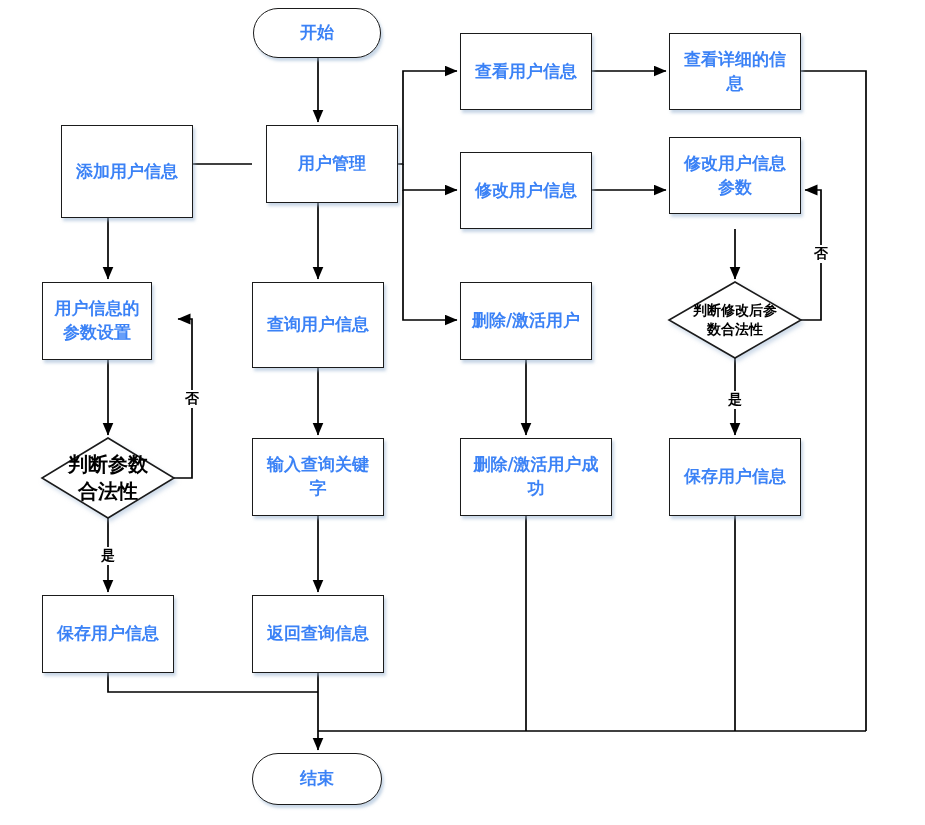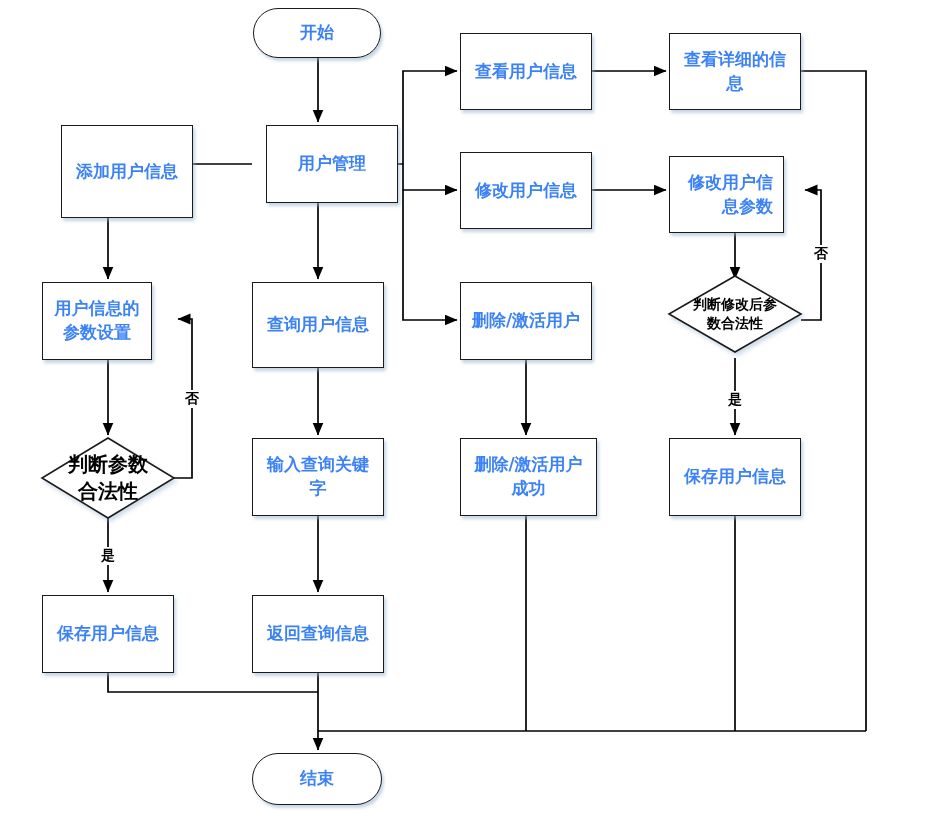--- a/index.html
+++ b/index.html
@@ -125,45 +125,45 @@
   <div class="node" style="left:42px; top:125px; width:132px; height:93px;margin-left:19px;">添加用户信息</div>
 
   <div class="node" style="left:242px; top:125px; width:132px; height:78px;margin-left:24px;">用户管理</div>
 
   <div class="node" style="left:460px; top:33px; width:132px; height:77px;">查看用户信息</div>
 
   <div class="node" style="left:669px; top:33px; width:132px; height:77px;">查看详细的信息</div>
 
   <div class="node" style="left:460px; top:152px; width:132px; height:77px;">修改用户信息</div>
 
-  <div class="node" style="left:669px; top:156px; width:115px; height:77px;text-align:right;">修改用户信息参数</div>
+  <div class="node" style="left:669px; top:137px; width:132px; height:77px;">修改用户信息参数</div>
 
   <div class="node" style="left:42px; top:282px; width:110px; height:78px;">用户信息的参数设置</div>
 
   <div class="node" style="left:252px; top:282px; width:132px; height:86px;">查询用户信息</div>
 
   <div class="node" style="left:460px; top:282px; width:132px; height:78px;">删除/激活用户</div>
 
-  <div class="diamond-wrap" style="left:669px; top:276px; width:132px; height:76px;">
+  <div class="diamond-wrap" style="left:669px; top:282px; width:132px; height:76px;">
     <svg width="132" height="76" class="shadowed">
       <polygon points="66,0 132,38 66,76 0,38"></polygon>
     </svg>
     <div class="diamond-label small">判断修改后参数合法性</div>
   </div>
 
   <div class="diamond-wrap" style="left:42px; top:438px; width:132px; height:80px;">
     <svg width="132" height="80" class="shadowed">
       <polygon points="66,0 132,40 66,80 0,40"></polygon>
     </svg>
     <div class="diamond-label med">判断参数合法性</div>
   </div>
 
   <div class="node" style="left:252px; top:438px; width:132px; height:78px;">输入查询关键字</div>
 
-  <div class="node" style="left:460px; top:438px; width:137px; height:78px;">删除/激活用户成功</div>
+  <div class="node" style="left:460px; top:438px; width:152px; height:78px;">删除/激活用户成功</div>
 
   <div class="node" style="left:669px; top:438px; width:132px; height:78px;">保存用户信息</div>
 
   <div class="node" style="left:42px; top:595px; width:132px; height:78px;">保存用户信息</div>
 
   <div class="node" style="left:252px; top:595px; width:132px; height:78px;">返回查询信息</div>
 
   <div class="node terminator" style="left:252px; top:753px; width:130px; height:52px;">结束</div>
 
   <div class="edge-label" style="left:184px; top:390px;">否</div>

